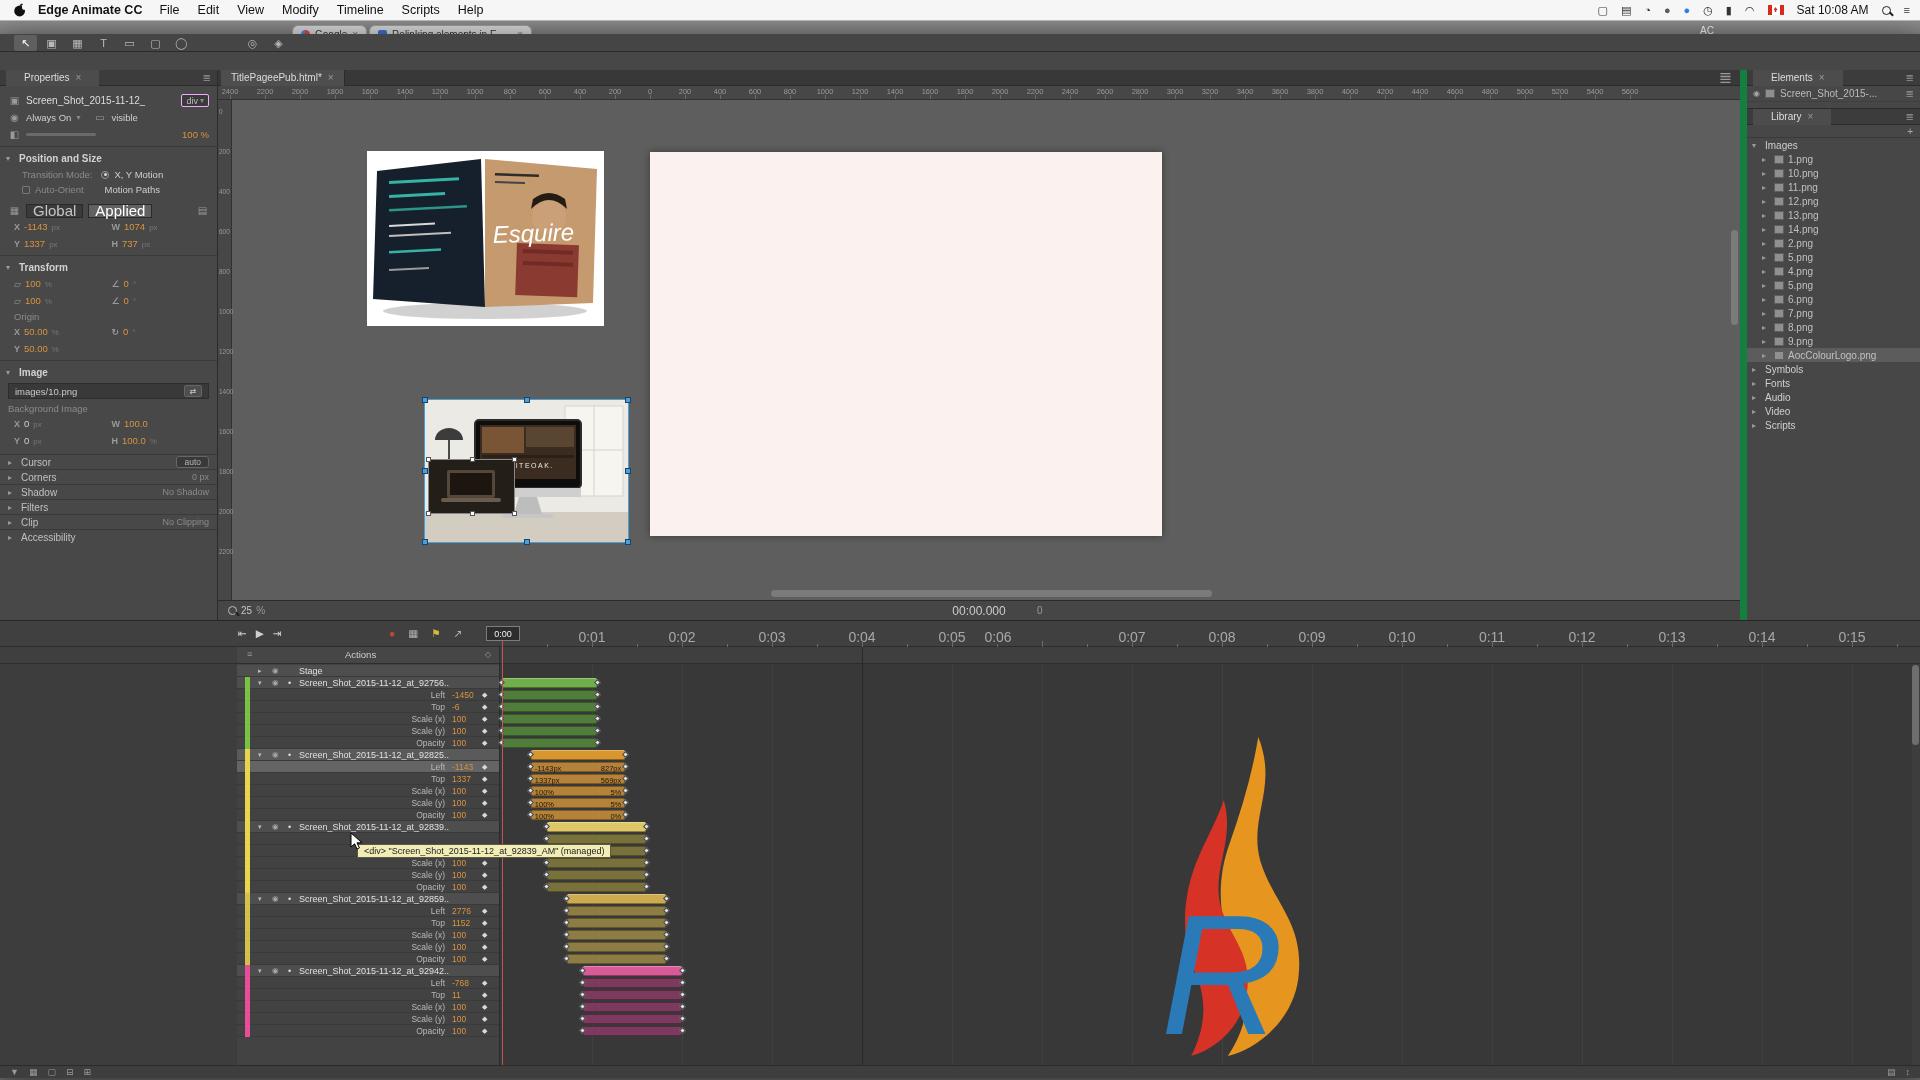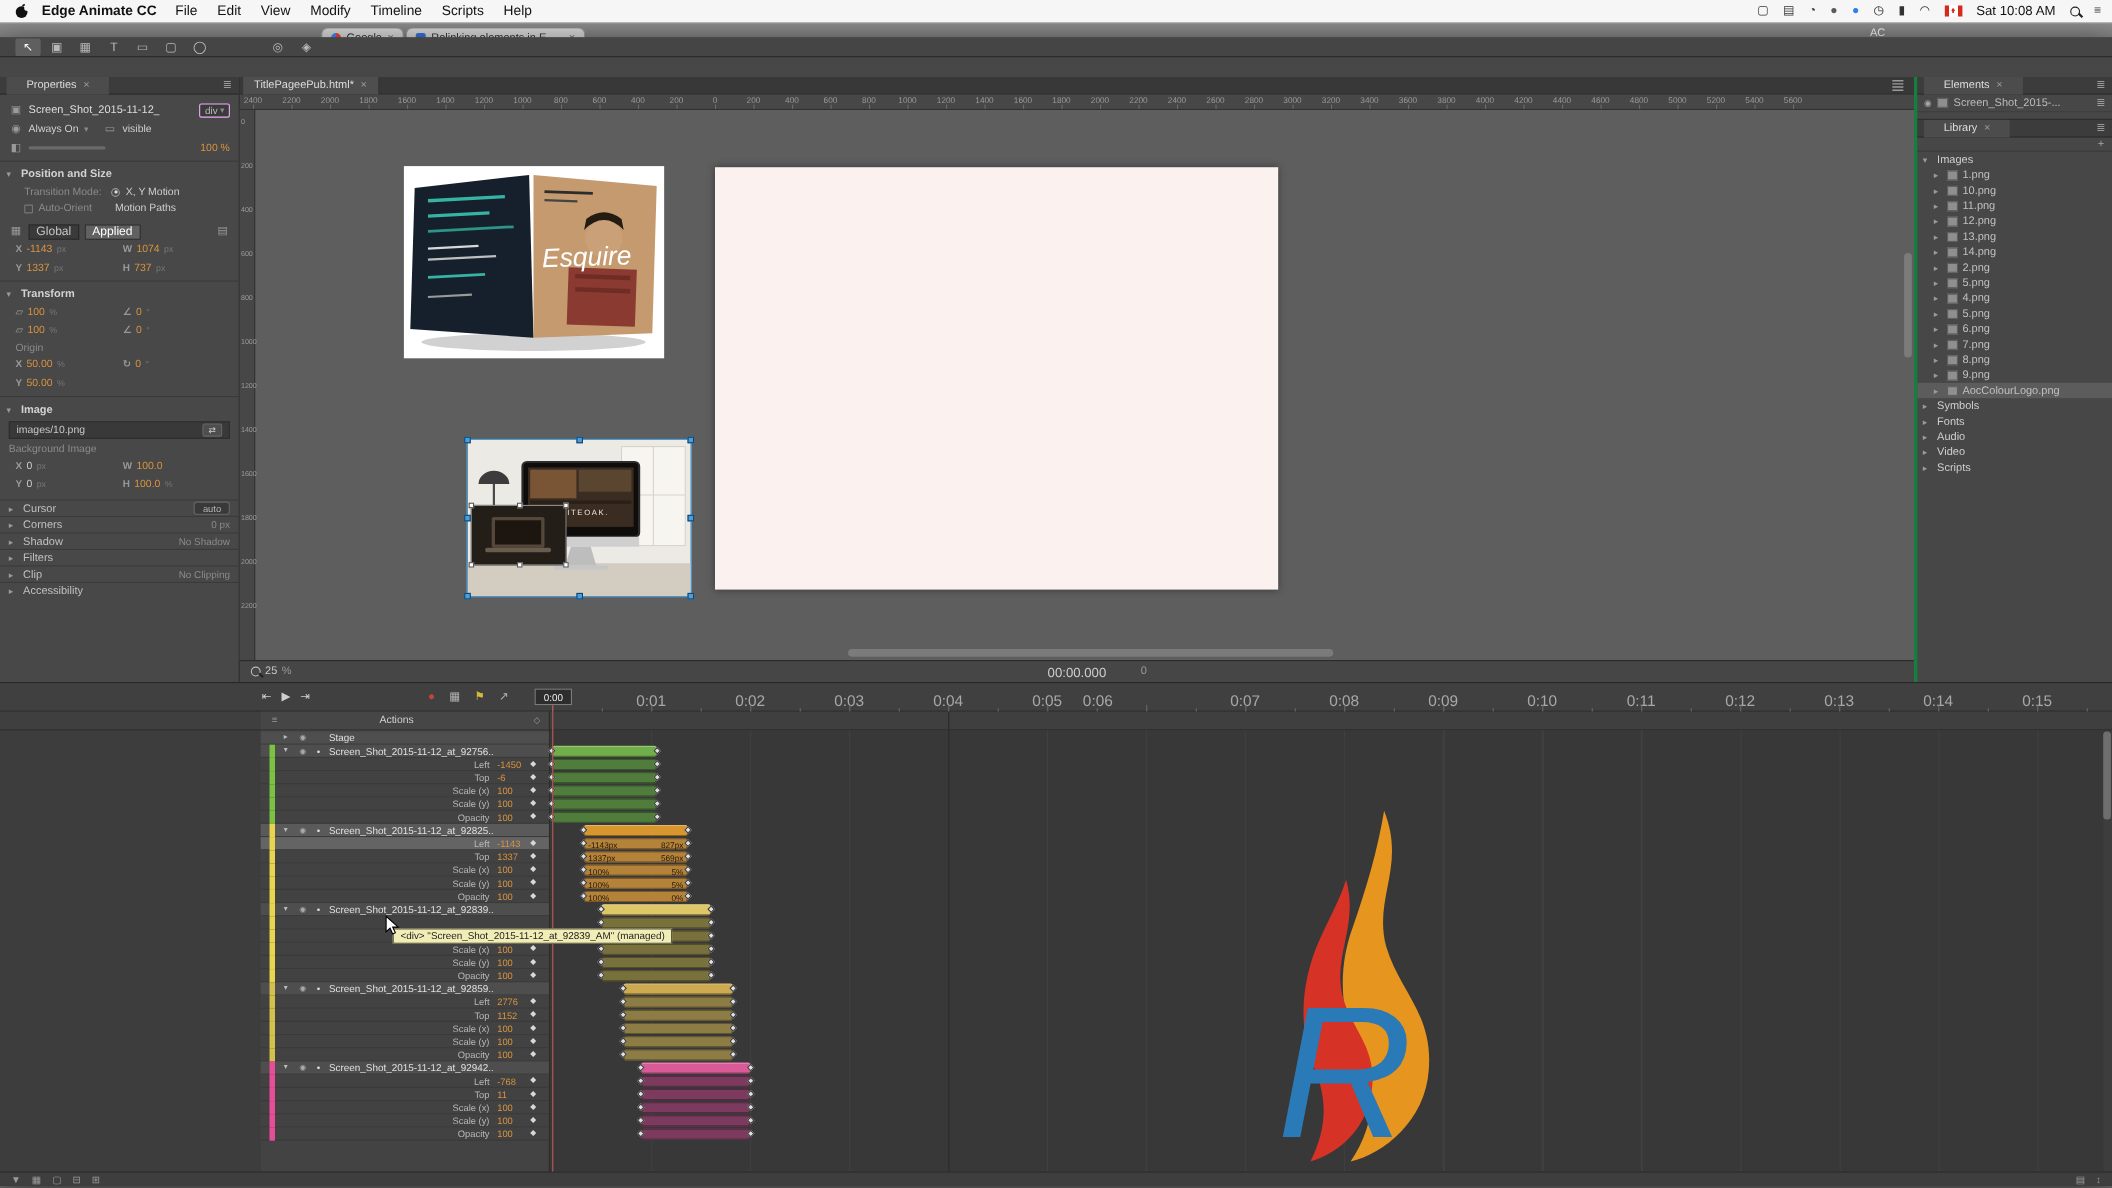--- a/index.html
+++ b/index.html
@@ -57,21 +57,21 @@
 .slider{width:70px;height:3px;background:#6a6a6a;border-radius:2px}
 .ov{color:#d9933f;font-size:9.5px}
 .mla{margin-left:auto}
 .dim{color:#8b8b8b;font-size:9.5px;white-space:nowrap}
 .sec{display:flex;align-items:center;gap:5px;height:17px;padding:0 6px;color:#d2d2d2;font-size:10px;font-weight:bold;margin-top:3px}
 .tri{color:#9a9a9a;font-size:8px;width:8px;flex:none;font-weight:normal}
 .div{height:1px;background:#3a3a3a;margin:3px 0}
 .radio{width:8px;height:8px;border:1px solid #999;border-radius:50%;position:relative;flex:none;margin-left:4px}
 .radio::after{content:"";position:absolute;inset:1.5px;background:#ddd;border-radius:50%}
 .chk{width:8px;height:8px;border:1px solid #777;border-radius:1px;flex:none;margin-left:14px}
-.seg{height:14px;min-width:44px;background:#3a3a3a;border:1px solid #2a2a2a;color:#c5c5c5;font-size:11px;display:flex;align-items:center;justify-content:center;padding:0 6px}
+.seg{height:14px;min-width:44px;background:#3a3a3a;border:1px solid #2a2a2a;color:#c5c5c5;font-size:15px;display:flex;align-items:center;justify-content:center;padding:0 6px}
 .seg.on{background:#616161;color:#fff}
 .grid4{display:grid;grid-template-columns:1fr 1fr;padding:2px 8px 0 14px;row-gap:3px}
 .cell{display:flex;align-items:baseline;gap:4px;height:14px}
 .cell b{color:#999;font-size:9px;font-weight:bold}
 .cell u{text-decoration:none;color:#777;font-size:8px}
 .well{margin:2px 8px;background:#393939;border:1px solid #2d2d2d;height:16px;display:flex;align-items:center;padding:0 6px;color:#c8c8c8;font-size:9.5px}
 .swap{margin-left:auto;border:1px solid #666;background:#4e4e4e;color:#ccc;width:18px;height:12px;font-size:8px;display:flex;align-items:center;justify-content:center;border-radius:2px}
 .lrow{display:flex;align-items:center;gap:5px;height:15px;padding:0 8px;border-top:1px solid #3a3a3a;color:#c0c0c0}
 .lrow .val{margin-left:auto;color:#8b8b8b;font-size:9px}
 .autob{margin-left:auto;border:1px solid #666;background:#393939;color:#b5b5b5;font-size:8.5px;padding:0 7px;height:12px;display:flex;align-items:center;border-radius:3px}
@@ -91,21 +91,21 @@
 .imacwrap{position:absolute;left:207px;top:300px;width:203px;height:142px;outline:1px solid #4a9fd8}
 .handle{position:absolute;width:6px;height:6px;background:#4a9fd8;border:1px solid #16446e;z-index:6}
 .overlaypic{position:absolute;left:3px;top:59px;width:87px;height:55px;background:#241e18;border:1px solid #888;z-index:5}
 .whandle{position:absolute;width:5px;height:5px;background:#fff;border:1px solid #555;z-index:7}
 .hthumb{position:absolute;left:553px;bottom:3px;width:441px;height:7px;background:#7b7b7b;border-radius:4px;z-index:6}
 .vthumb{position:absolute;right:2px;top:130px;width:7px;height:95px;background:#7b7b7b;border-radius:4px;z-index:6}
 .sfoot{height:20px;background:#464646;border-top:1px solid #2b2b2b;display:flex;align-items:center;padding:0 10px;position:relative;color:#c5c5c5;font-size:10px;gap:4px}
 .sf-time{position:absolute;left:50%;transform:translateX(-50%);font-size:12px;color:#cccccc}
 .sf-frame{position:absolute;left:calc(50% + 58px);font-size:10px;color:#999}
 
-.rightcol{width:180px;background:#474747;border-left:3px solid #15803d;display:flex;flex-direction:column;font-size:10px;color:#bbb}
+.rightcol{width:180px;background:#474747;border-left:7px solid #15803d;display:flex;flex-direction:column;font-size:10px;color:#bbb}
 .rphead{height:16px;background:#3c3c3c;border-bottom:1px solid #2b2b2b;display:flex;align-items:center;padding:0 6px}
 .elrow{height:16px;display:flex;align-items:center;gap:5px;padding:0 6px;border-bottom:1px solid #3f3f3f}
 .elements{border-bottom:1px solid #2b2b2b;padding-bottom:6px}
 .library{flex:1;display:flex;flex-direction:column}
 .libtools{height:13px;border-bottom:1px solid #3a3a3a;display:flex;justify-content:flex-end;align-items:center;padding:0 7px;color:#aaa}
 .lib-ghead{height:14px;display:flex;align-items:center;gap:5px;padding:0 5px;color:#cfcfcf}
 .lib-item{height:14px;display:flex;align-items:center;gap:4px;padding:0 4px 0 15px;color:#c0c0c0;white-space:nowrap}
 .lib-item.sel{background:#5c5c5c}
 .pic{width:10px;height:9px;background:#8f8f8f;border:1px solid #5e5e5e;flex:none}
 .eye{color:#a8a8a8;font-size:8px}

